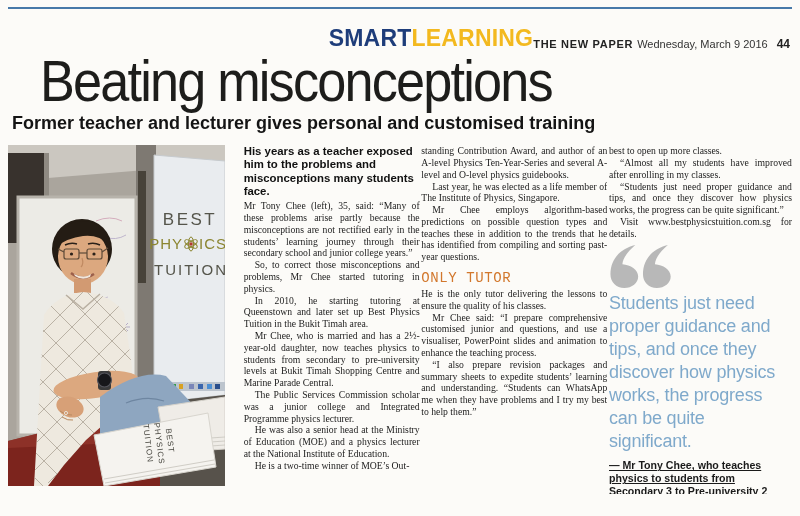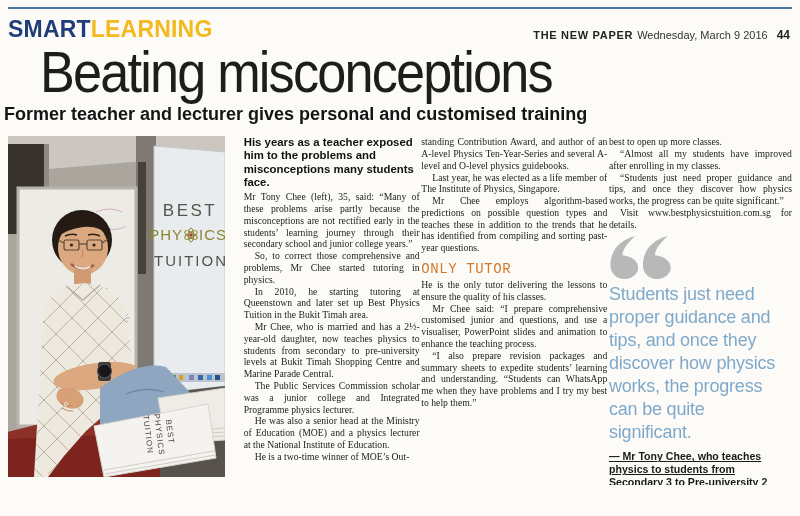--- a/index.html
+++ b/index.html
@@ -4,37 +4,37 @@
 <style>
   html,body{margin:0;padding:0;}
   body{
     width:800px;height:516px;overflow:hidden;
     background:#fcfbf8;
     font-family:"Liberation Sans",sans-serif;
     -webkit-font-smoothing:antialiased;
   }
   
   .toprule{height:2px;background:#4779a9;margin:7px 8px 0 8px;}
-  .masthead-row{display:flex;justify-content:space-between;align-items:flex-end;padding:9px 10px 0 8px;}
+  .masthead-row{display:flex;justify-content:flex-end;align-items:flex-end;padding:18px 10px 0 8px;}
   .brand{font-weight:bold;font-size:23px;letter-spacing:0.2px;line-height:1;}
   .brand-smart{color:#1e3d7a;}
   .brand-learning{color:#f3b91f;}
   .paper-info{font-size:11px;color:#222;line-height:1;white-space:nowrap;}
   .paper-name{font-weight:bold;letter-spacing:0.7px;}
   .paper-date{margin-left:4px;color:#333;}
   .page-num{font-weight:bold;margin-left:9px;font-size:12px;}
   
   .headline-block{text-align:left;margin-top:1px;}
   .headline{
     font-family:"Liberation Sans",sans-serif;
     font-weight:200;font-size:58px;letter-spacing:-2px;color:#1d1d1b;
     margin:0;line-height:1.04;transform:scaleX(0.9);transform-origin:50% 50%;
   }
   .subheadline{
-    font-size:18px;font-weight:bold;color:#141414;margin:3px 0 0 4px;line-height:1.1;
+    font-size:18px;font-weight:bold;color:#141414;margin:3px 0 0 12px;line-height:1.1;
   }
   
   .content{display:flex;justify-content:space-between;padding:0 8px;margin-top:11px;height:349px;}
   .photo-wrap{width:234px;flex:none;}
   .col{flex:none;overflow:hidden;height:349px;}
   .col1{width:176px;}
   .col2{width:186px;}
   .col3{width:183px;}
   .body-p{
     margin:0;font-family:"Liberation Serif",serif;font-size:9.7px;line-height:11.8px;
@@ -185,21 +185,21 @@
           <line x1="97" y1="338" x2="207" y2="319"></line>
         </g>
       </g>
     </svg>
   </figure>
 
   <div class="col col1">
     <p class="lead">His years as a teacher exposed him to the problems and misconceptions many students face.</p>
     <div>
         <p class="body-p">Mr Tony Chee (left), 35, said: “Many of these problems arise partly because the misconceptions are not rectified early in the students’ learning journey through their secondary school and junior college years.”</p>
-        <p class="body-p">So, to correct those comprehensive and problems, Mr Chee started tutoring in physics.</p>
+        <p class="body-p">So, to correct those misconceptions and problems, Mr Chee started tutoring in physics.</p>
         <p class="body-p">In 2010, he starting tutoring at Queenstown and later set up Best Physics Tuition in the Bukit Timah area.</p>
         <p class="body-p">Mr Chee, who is married and has a 2½-year-old daughter, now teaches physics to students from secondary to pre-university levels at Bukit Timah Shopping Centre and Marine Parade Central.</p>
         <p class="body-p">The Public Services Commission scholar was a junior college and Integrated Programme physics lecturer.</p>
         <p class="body-p">He was also a senior head at the Ministry of Education (MOE) and a physics lecturer at the National Institute of Education.</p>
         <p class="body-p">He is a two-time winner of MOE’s Out-</p>
       </div>
   </div>
 
   <div class="col col2">
     <div>

